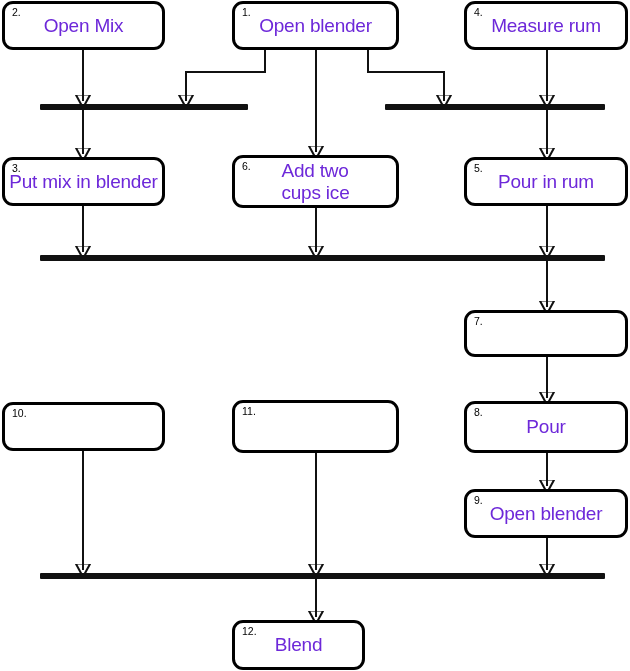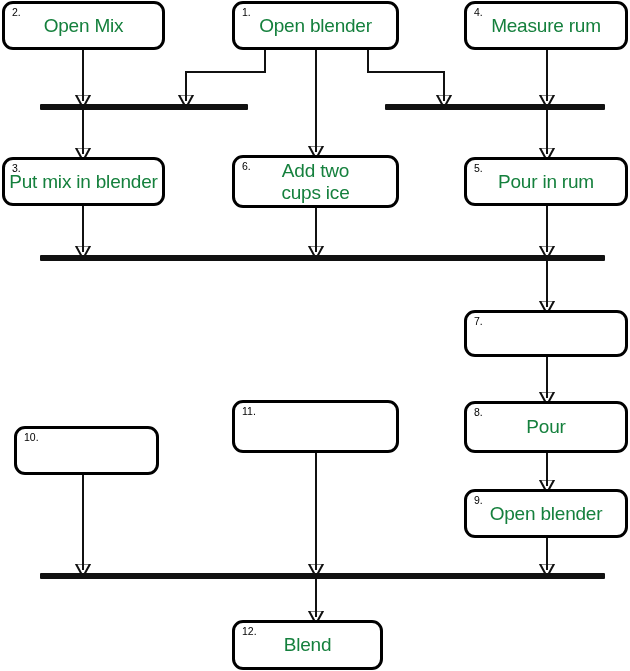--- a/index.html
+++ b/index.html
@@ -27,22 +27,22 @@
     border-radius: 11px;
     background: #ffffff;
     display: flex;
     align-items: center;
     justify-content: center;
     z-index: 5;
   }
   .node-label {
     font-size: 19px;
     line-height: 1.15;
-    color: #15803d;
-    text-align: center;
+    color: #6d28d9;
+    text-align: left;
     letter-spacing: -0.2px;
     white-space: pre-line;
     padding: 0 6px;
   }
   .node-num {
     position: absolute;
     top: 3px;
     left: 7px;
     font-size: 10.5px;
     line-height: 1;
@@ -144,25 +144,25 @@
         <span class="node-num">7.</span>
       </div>
       <div class="node" style="left: 464px; top: 401px; width: 164px; height: 52px; border-color: rgb(0, 0, 0);">
         <span class="node-num">8.</span>
         <span class="node-label">Pour</span>
       </div>
       <div class="node" style="left: 464px; top: 489px; width: 164px; height: 49px; border-color: rgb(0, 0, 0);">
         <span class="node-num">9.</span>
         <span class="node-label">Open blender</span>
       </div>
-      <div class="node" style="left: 14px; top: 402px; width: 145px; height: 49px; border-color: rgb(0, 0, 0); margin-top: 24px;">
+      <div class="node" style="left: 2px; top: 402px; width: 163px; height: 49px; border-color: rgb(0, 0, 0);">
         <span class="node-num">10.</span>
       </div>
       <div class="node" style="left: 232px; top: 400px; width: 167px; height: 53px; border-color: rgb(0, 0, 0); padding-left: 12px;">
         <span class="node-num">11.</span>
       </div>
-      <div class="node" style="left: 232px; top: 620px; width: 151px; height: 50px; border-color: rgb(0, 0, 0);">
+      <div class="node" style="left: 232px; top: 620px; width: 133px; height: 50px; border-color: rgb(0, 0, 0);">
         <span class="node-num">12.</span>
         <span class="node-label">Blend</span>
       </div>
     </div>
 
 </div>
 
 </body></html>

